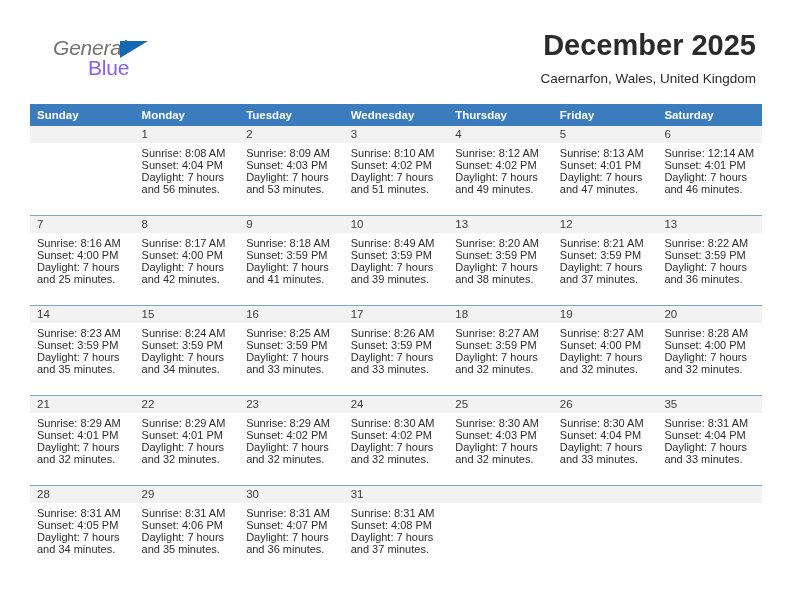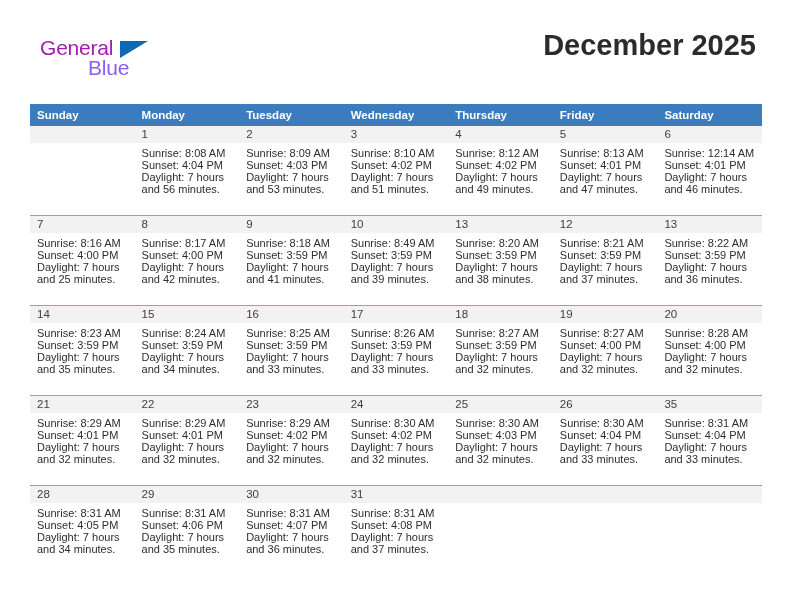--- a/index.html
+++ b/index.html
@@ -31,26 +31,27 @@
   }
   .logo {
     position: absolute;
     left: 36px;
     top: 36px;
     width: 130px;
     height: 46px;
   }
   .logo-general {
     position: absolute;
-    left: 4px;
+    left: 17px;
     top: 0;
     font-size: 21px;
     letter-spacing: -0.2px;
-    color: #a21caf;
+    color: #737373;
     font-family: "Liberation Sans", sans-serif;
+    font-style: italic;
   }
   .logo-blue {
     position: absolute;
     left: 52px;
     top: 20px;
     font-size: 21px;
     letter-spacing: -0.2px;
     color: #8b5cf6;
     font-family: "Liberation Sans", sans-serif;
   }
@@ -151,20 +152,21 @@
   <div class="header">
 
     <div class="logo">
       <span class="logo-general">General</span>
       <span class="logo-tri"></span>
       <span class="logo-blue">Blue</span>
     </div>
 
     <div class="title-block">
       <div class="month-title">December 2025</div>
+      <div class="location">Caernarfon, Wales, United Kingdom</div>
     </div>
 
   </div>
 
   <table class="cal">
     <thead>
       <tr>
         <th>Sunday</th>
         <th>Monday</th>
         <th>Tuesday</th>

